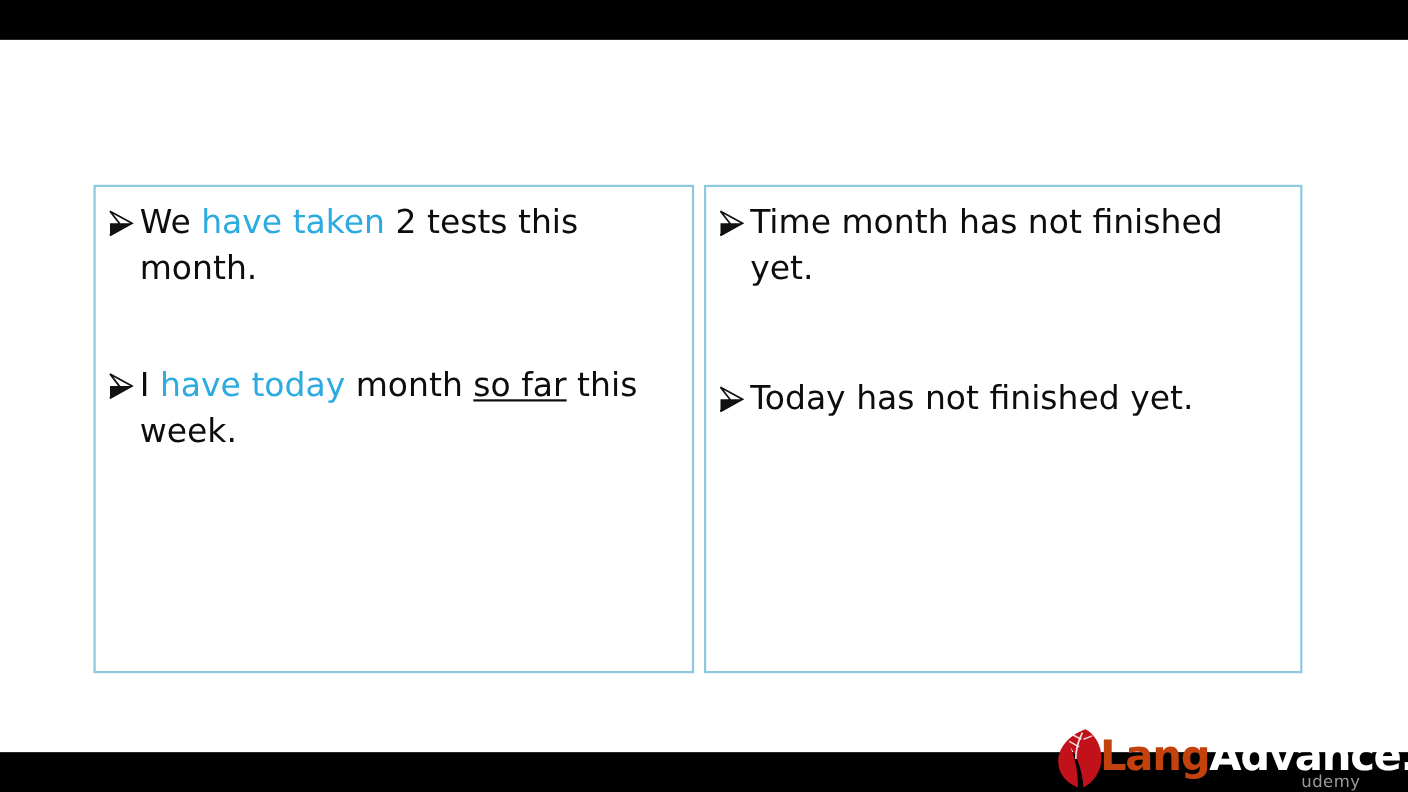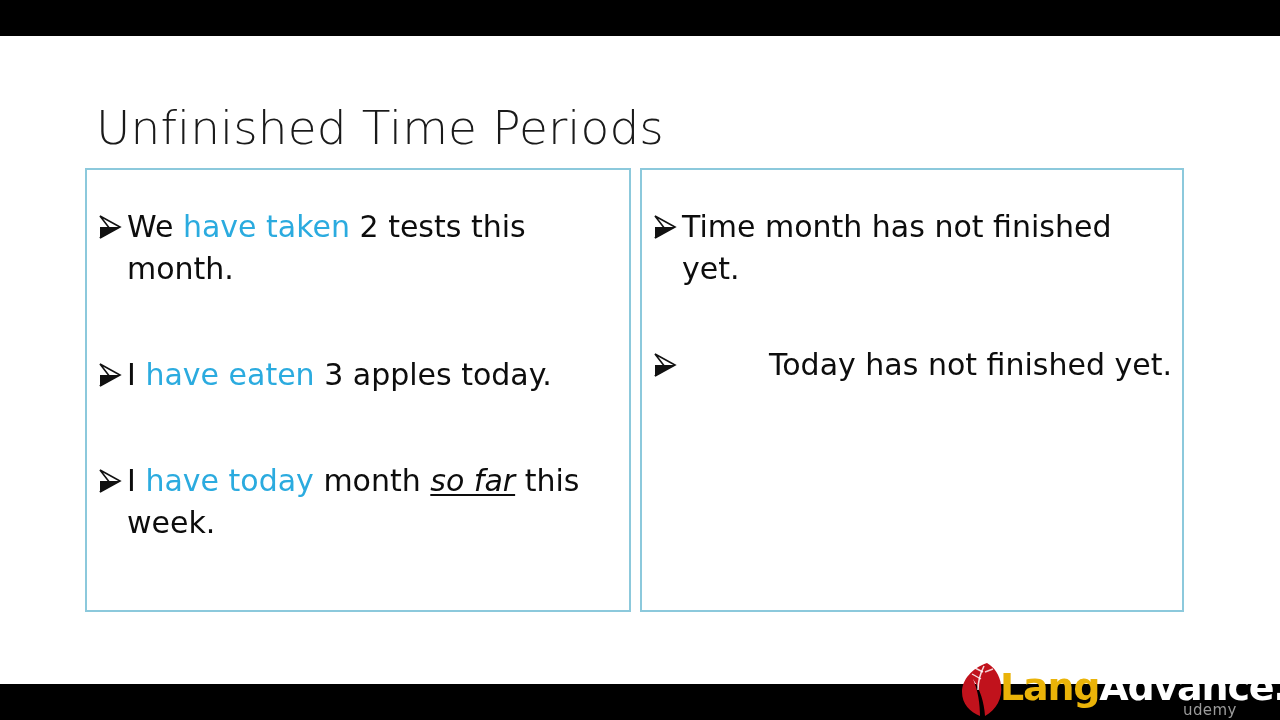--- a/index.html
+++ b/index.html
@@ -76,37 +76,36 @@
 
   .bullet-item {
     position: relative;
     display: block;
     padding-left: 30px;
     font-family: "DejaVu Sans", "Liberation Sans", sans-serif;
     font-weight: 400;
     font-size: 30px;
     line-height: 42px;
     color: #0D0D0D;
-    margin-top: 24px;
   }
   .bullet-item + .bullet-item { margin-top: 64px; }
-  #content-box-right .bullet-item + .bullet-item { margin-top: 54px; text-align: right; }
+  #content-box-right .bullet-item + .bullet-item { margin-top: 76px; }
 
   .bullet-marker {
     position: absolute;
     left: 0;
     top: 0;
     width: 28px;
     height: 42px;
     display: block;
   }
   .bullet-marker svg { display: block; }
 
   .hl-verb      { color: #2BABDF; }
-  .u-underline  { text-decoration: underline; text-decoration-thickness: 2px; text-underline-offset: 3px; font-style: italic; }
+  .u-underline  { text-decoration: underline; text-decoration-thickness: 2px; text-underline-offset: 3px; }
 
   
   #brand-logo {
     position: absolute;
     left: 948px;
     top: 658px;
     width: 332px;
     height: 62px;
     z-index: 9;
   }
@@ -121,56 +120,49 @@
     position: absolute;
     left: 52px;
     top: 8px;
     font-family: "DejaVu Sans", "Liberation Sans", sans-serif;
     font-weight: bold;
     font-size: 38px;
     line-height: 42px;
     letter-spacing: -1.2px;
     white-space: nowrap;
   }
-  #brand-lang    { color: #eab308; }
+  #brand-lang    { color: #c2410c; }
   #brand-advance { color: #FFFFFF; }
   #brand-subtext {
     position: absolute;
     left: 235px;
     top: 43px;
     font-family: "DejaVu Sans", "Liberation Sans", sans-serif;
     font-size: 15px;
     letter-spacing: 0.4px;
     color: #9B9B9B;
     white-space: nowrap;
   }
 </style>
 </head>
 <body>
 
 <div id="slide-root">
 
   <div id="slide-canvas">
 
-    <div id="slide-title">Unfinished Time Periods</div>
 
     <div id="content-box-left" class="content-box">
       <div class="bullet-list">
           <div class="bullet-item"><span class="bullet-marker">
               <svg width="26" height="42" viewBox="0 0 26 42" xmlns="http://www.w3.org/2000/svg">
                 <path d="M3 10 L23 21 L3 32 L11.5 21 Z" fill="#FFFFFF" stroke="#111111" stroke-width="1.6" stroke-linejoin="miter"></path>
                 <path d="M3 21 L23 21 L3 32 Z" fill="#111111"></path>
               </svg>
             </span><span><span>We </span><span class="hl-verb">have taken</span><span> 2 tests this month.</span></span></div>
-          <div class="bullet-item"><span class="bullet-marker">
-              <svg width="26" height="42" viewBox="0 0 26 42" xmlns="http://www.w3.org/2000/svg">
-                <path d="M3 10 L23 21 L3 32 L11.5 21 Z" fill="#FFFFFF" stroke="#111111" stroke-width="1.6" stroke-linejoin="miter"></path>
-                <path d="M3 21 L23 21 L3 32 Z" fill="#111111"></path>
-              </svg>
-            </span><span><span>I </span><span class="hl-verb">have eaten</span><span> 3 apples today.</span></span></div>
           <div class="bullet-item"><span class="bullet-marker">
               <svg width="26" height="42" viewBox="0 0 26 42" xmlns="http://www.w3.org/2000/svg">
                 <path d="M3 10 L23 21 L3 32 L11.5 21 Z" fill="#FFFFFF" stroke="#111111" stroke-width="1.6" stroke-linejoin="miter"></path>
                 <path d="M3 21 L23 21 L3 32 Z" fill="#111111"></path>
               </svg>
             </span><span><span>I </span><span class="hl-verb">have today</span><span> month </span><span class="u-underline">so far</span><span> this week.</span></span></div>
         </div>
     </div>
 
     <div id="content-box-right" class="content-box">

